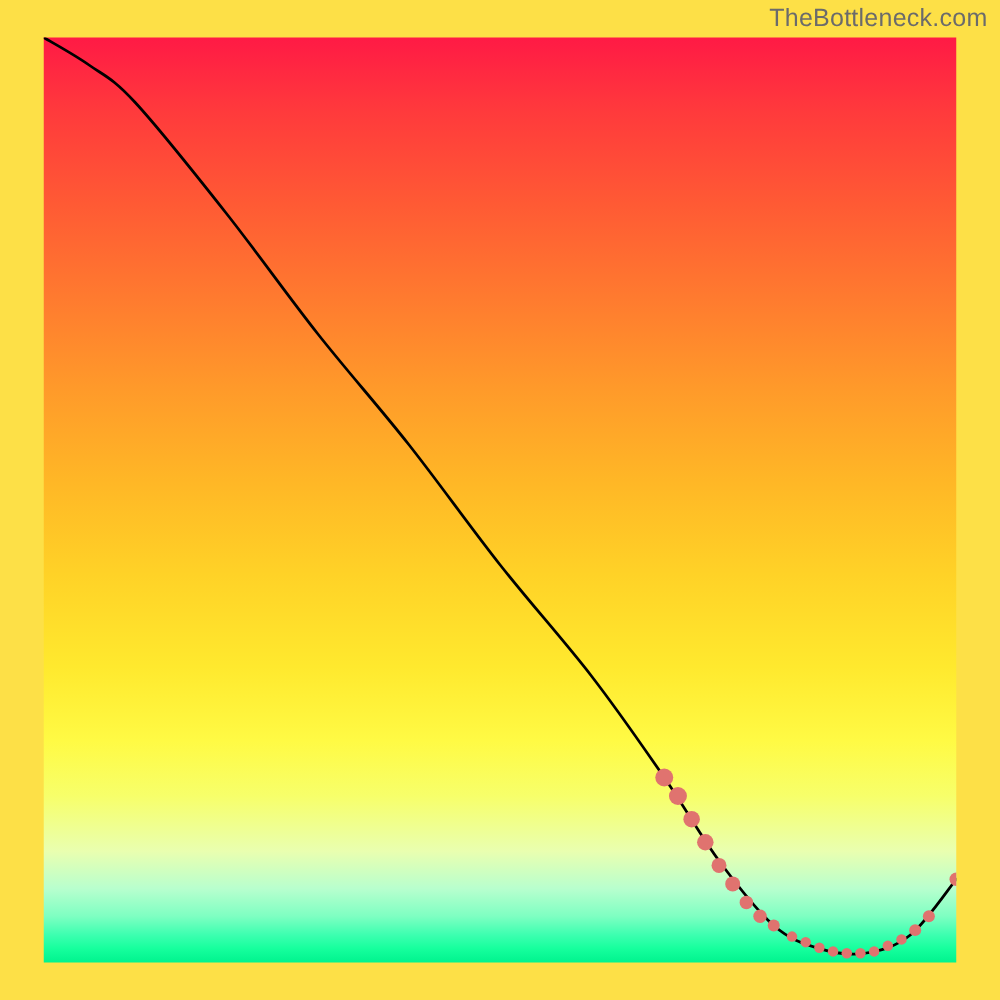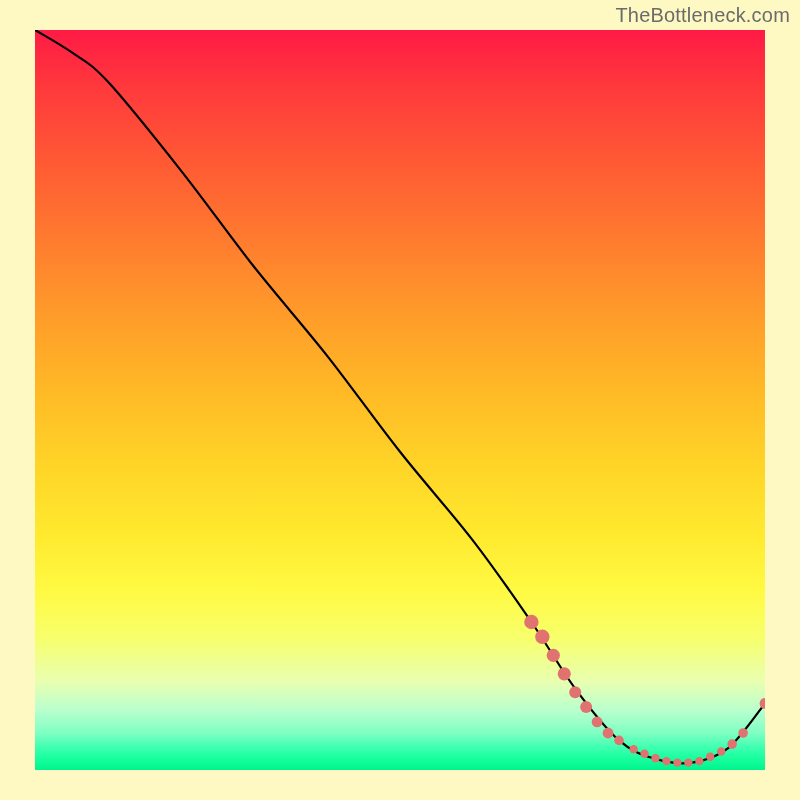--- a/index.html
+++ b/index.html
@@ -8,21 +8,21 @@
     width: 800px;
     height: 800px;
     background: #000;
     overflow: hidden;
     font-family: Arial, Helvetica, sans-serif;
   }
   .frame {
     position: relative;
     width: 800px;
     height: 800px;
-    background: #fef9c3;
+    background: #fde047;
   }
   .watermark {
     position: absolute;
     top: 4px;
     right: 10px;
     font-size: 20px;
     font-weight: 500;
     color: #6b6b6b;
     letter-spacing: 0.2px;
     z-index: 5;

